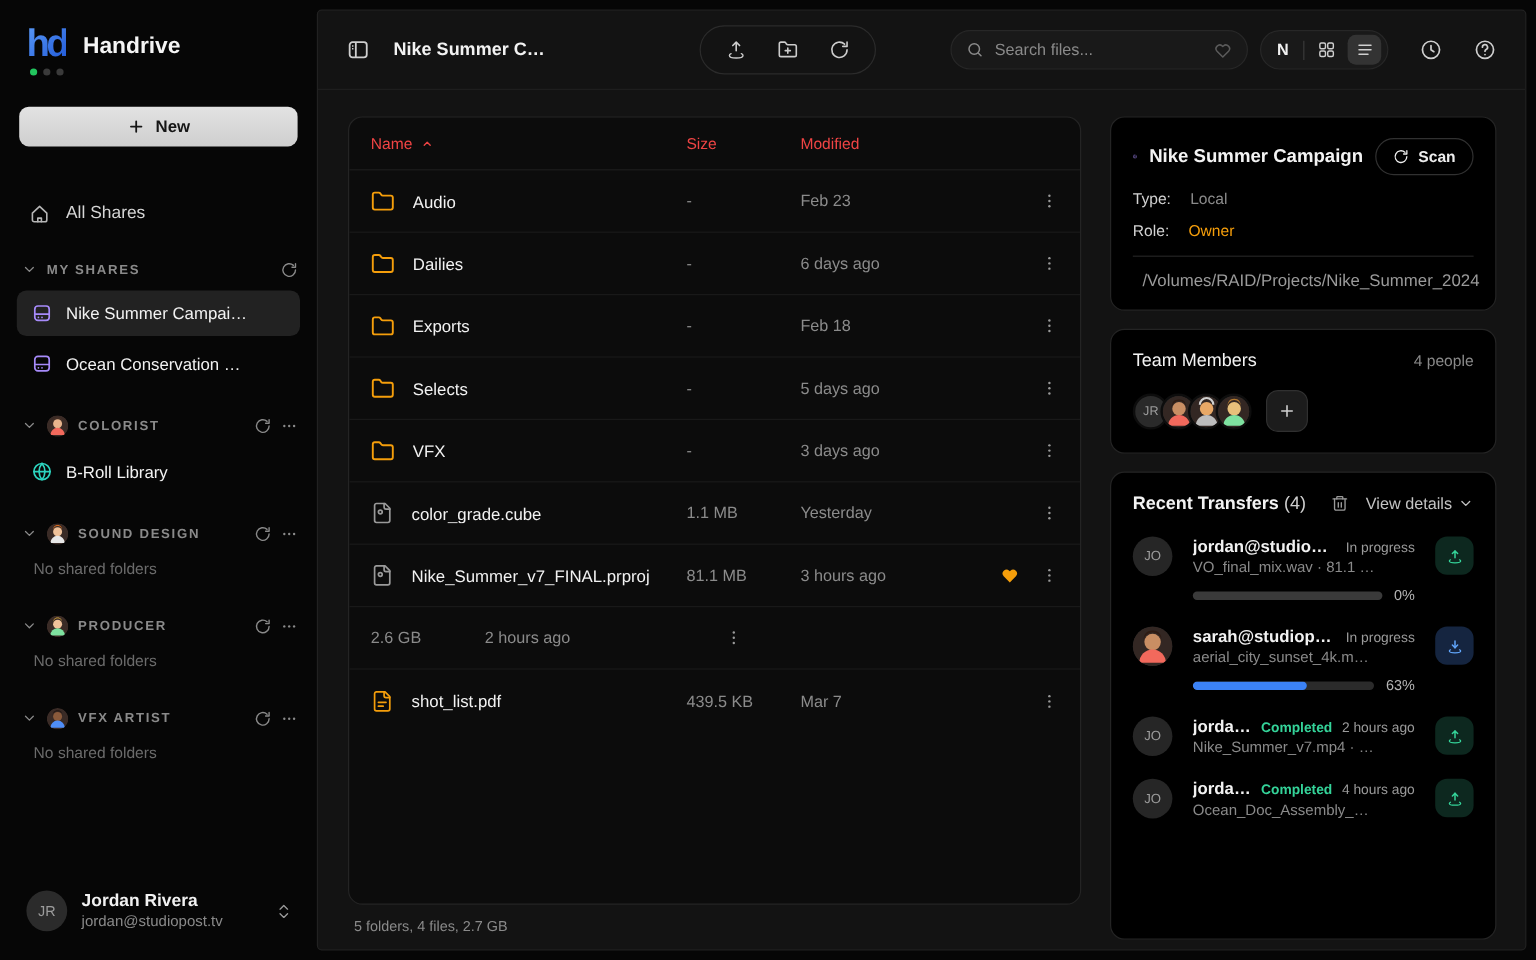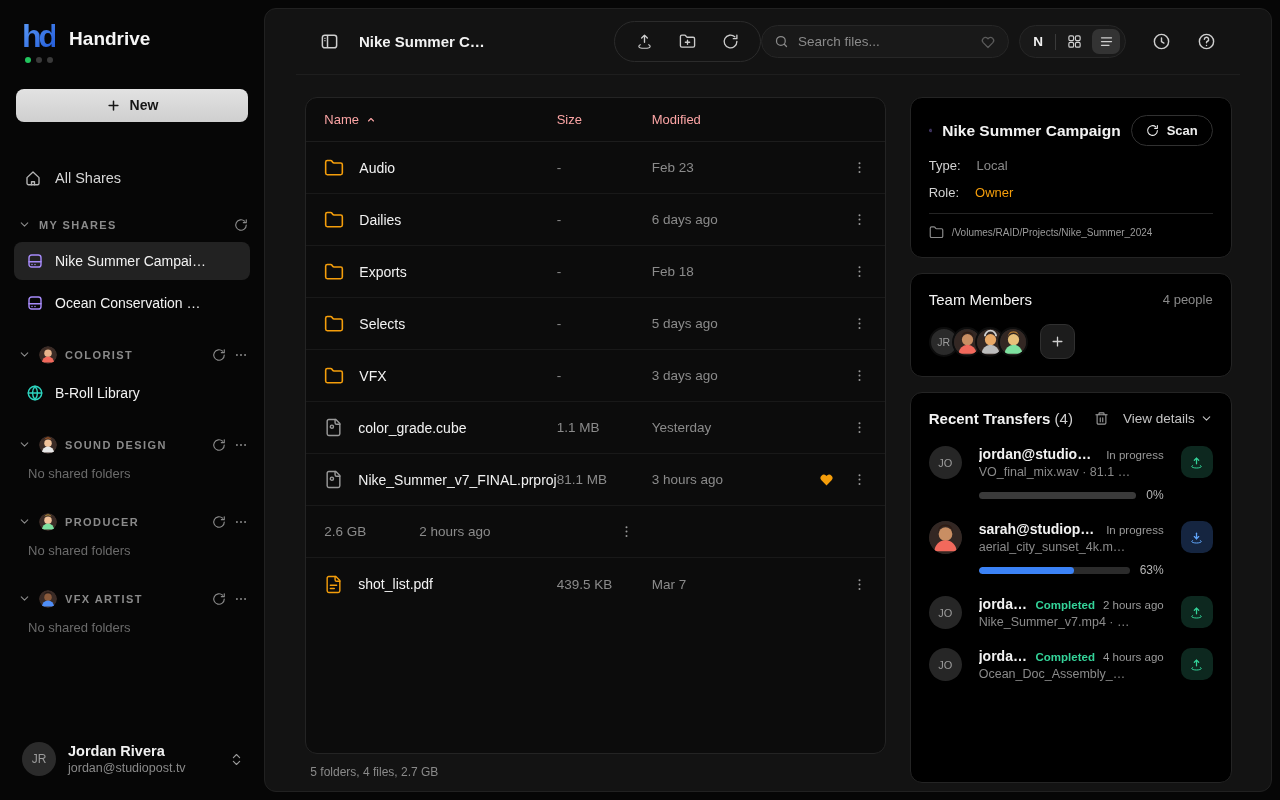--- a/index.html
+++ b/index.html
@@ -25,41 +25,41 @@
   .share-item.active { background:#222222; }
   .pavatar { width:18px; height:18px; border-radius:50%; overflow:hidden; flex:none; }
   .empty-note { color:#6b6b6b; font-size:13px; padding:4px 12px 10px 14px; }
   .user-row { margin-top:auto; display:flex; align-items:center; gap:12px; padding:14px 6px 24px 8px; }
   .user-avatar { width:34px; height:34px; border-radius:50%; background:#2b2b2b; color:#9c9c9c; font-size:12px; display:flex; align-items:center; justify-content:center; flex:none; }
   .user-name { font-size:14.5px; font-weight:bold; color:#f1f1f1; }
   .user-email { font-size:12.5px; color:#8a8a8a; margin-top:2px; }
   .user-row .sel { margin-left:auto; color:#9a9a9a; }
 
   
-  .window { flex:1; margin:8px 8px 8px 0; background:#131313; border:1px solid #212121; border-radius:12px; display:flex; flex-direction:column; overflow:hidden;align-items:center; }
+  .window { flex:1; margin:8px 8px 8px 0; background:#131313; border:1px solid #212121; border-radius:4px; display:flex; flex-direction:column; overflow:hidden; }
   .topbar { height:66px; flex:none; display:flex; align-items:center; padding:0 24px; border-bottom:1px solid #1e1e1e; }
   .panel-btn { color:#cfcfcf; cursor:pointer; display:flex; }
   .tb-title { font-size:15px; font-weight:bold; color:#f2f2f2; margin-left:20px; width:180px; white-space:nowrap; }
   .action-group { display:flex; align-items:center; gap:26px; border:1px solid #2b2b2b; border-radius:999px; padding:11px 21px; margin-left:75px; color:#cccccc; }
   .action-group .agi { cursor:pointer; display:flex; }
   .search { margin-left:auto; width:248px; height:33px; background:#191919; border:1px solid #272727; border-radius:999px; display:flex; align-items:center; padding:0 12px; gap:9px; color:#8a8a8a; }
   .search input { flex:1; background:transparent; border:none; outline:none; color:#c9c9c9; font-size:13.5px; font-family:inherit; min-width:0; }
   .search input::placeholder { color:#8a8a8a; }
   .view-group { margin-left:10px; height:33px; background:#191919; border:1px solid #272727; border-radius:999px; display:flex; align-items:center; padding:0 5px; gap:4px; }
   .vg-letter { width:26px; text-align:center; font-size:13.5px; font-weight:bold; color:#f0f0f0; cursor:pointer; }
   .vg-div { width:1px; height:16px; background:#3a3a3a; }
   .vg-btn { width:28px; height:25px; display:flex; align-items:center; justify-content:center; border-radius:7px; color:#cfcfcf; cursor:pointer; }
   .vg-btn.active { background:#333333; }
   .tb-icon { margin-left:26px; color:#cfcfcf; cursor:pointer; display:flex; }
 
   
   .content { flex:1; display:flex; padding:22px 24px 8px 25px; gap:24px; min-height:0; }
   .left-col { flex:1; display:flex; flex-direction:column; min-width:0; }
   .table-panel { flex:1; background:#0c0c0c; border:1px solid #242424; border-radius:12px; display:flex; flex-direction:column; overflow:hidden; }
-  .thead { display:flex; align-items:center; height:44px; padding:0 18px; color:#fca5a5; font-size:13px; border-bottom:1px solid #1d1d1d; flex:none; }
+  .thead { display:flex; align-items:center; height:44px; padding:0 18px; color:#ef4444; font-size:13px; border-bottom:1px solid #1d1d1d; flex:none; }
   .c-name { flex:1; display:flex; align-items:center; gap:6px; min-width:0; }
   .c-size { width:95px; flex:none; }
   .c-mod { width:143px; flex:none; }
   .c-act { width:72px; flex:none; display:flex; align-items:center; justify-content:flex-end; gap:17px; }
   .trow { display:flex; align-items:center; height:52px; padding:0 18px; border-bottom:1px solid #191919; flex:none; cursor:pointer; }
   .trow:last-child { border-bottom:none; }
   .trow .c-name { gap:15px; }
   .fname { font-size:14px; font-weight:500; color:#f2f2f2; white-space:nowrap; overflow:hidden; text-overflow:ellipsis; }
   .fmeta { font-size:13.5px; color:#8b8b8b; }
   .kebab { color:#9a9a9a; cursor:pointer; display:flex; }
@@ -71,21 +71,21 @@
   .card { background:#000000; border:1px solid #242424; border-radius:12px; padding:17px 18px; flex:none; }
   .card.grow { flex:1; min-height:0; overflow:hidden; }
   .c1-head { display:flex; align-items:center; gap:10px; }
   .c1-title { font-size:15.5px; font-weight:bold; color:#f3f3f3; white-space:nowrap; }
   .scan-btn { margin-left:auto; display:flex; align-items:center; gap:8px; border:1px solid #313131; background:transparent; border-radius:999px; padding:7px 14px; color:#ededed; font-size:13px; font-weight:bold; cursor:pointer; font-family:inherit; }
   .kv { display:flex; gap:16px; font-size:13px; margin-top:12px; }
   .kv .k { color:#d2d2d2; }
   .kv .v { color:#8a8a8a; }
   .kv .v.owner { color:#f59e0b; }
   .c1-div { border-top:1px solid #242424; margin:13px 0 11px; }
-  .path-row { display:flex; align-items:center; gap:8px; color:#9a9a9a; font-size:10px; white-space:nowrap; }
+  .path-row { display:flex; align-items:center; gap:8px; color:#9a9a9a; font-size:14px; white-space:nowrap; }
   .c2-head { display:flex; align-items:center; }
   .c2-title { font-size:15px; font-weight:normal; color:#f3f3f3; }
   .c2-count { margin-left:auto; font-size:13px; color:#8a8a8a; }
   .avatars { display:flex; align-items:center; margin-top:16px; }
   .tavatar { width:30px; height:30px; border-radius:50%; border:2px solid #0d0d0d; overflow:hidden; flex:none; background:#2a2a2a; }
   .tavatar + .tavatar { margin-left:-7px; }
   .tavatar.initials { display:flex; align-items:center; justify-content:center; font-size:10.5px; color:#9c9c9c; }
   .add-member { width:35px; height:35px; margin-left:12px; border-radius:10px; background:#1c1c1c; border:1px solid #303030; color:#cfcfcf; display:flex; align-items:center; justify-content:center; cursor:pointer; }
   .c3-head { display:flex; align-items:center; gap:14px; }
   .c3-title { font-size:15px; font-weight:bold; color:#f3f3f3; flex:1; white-space:nowrap; }

